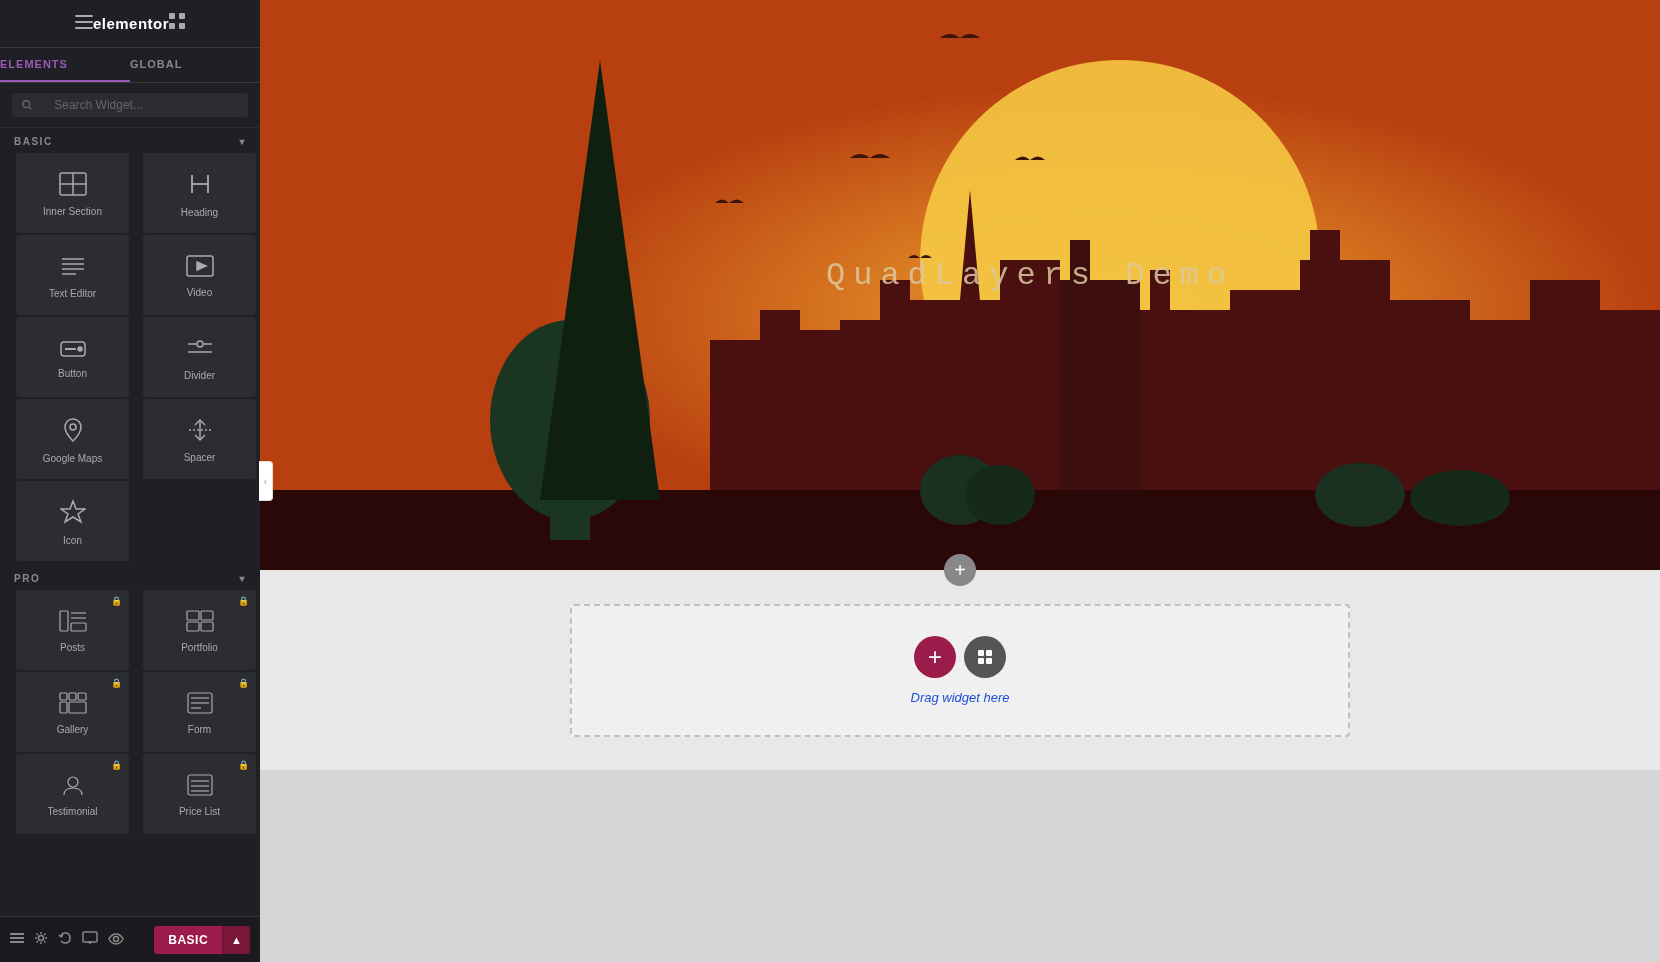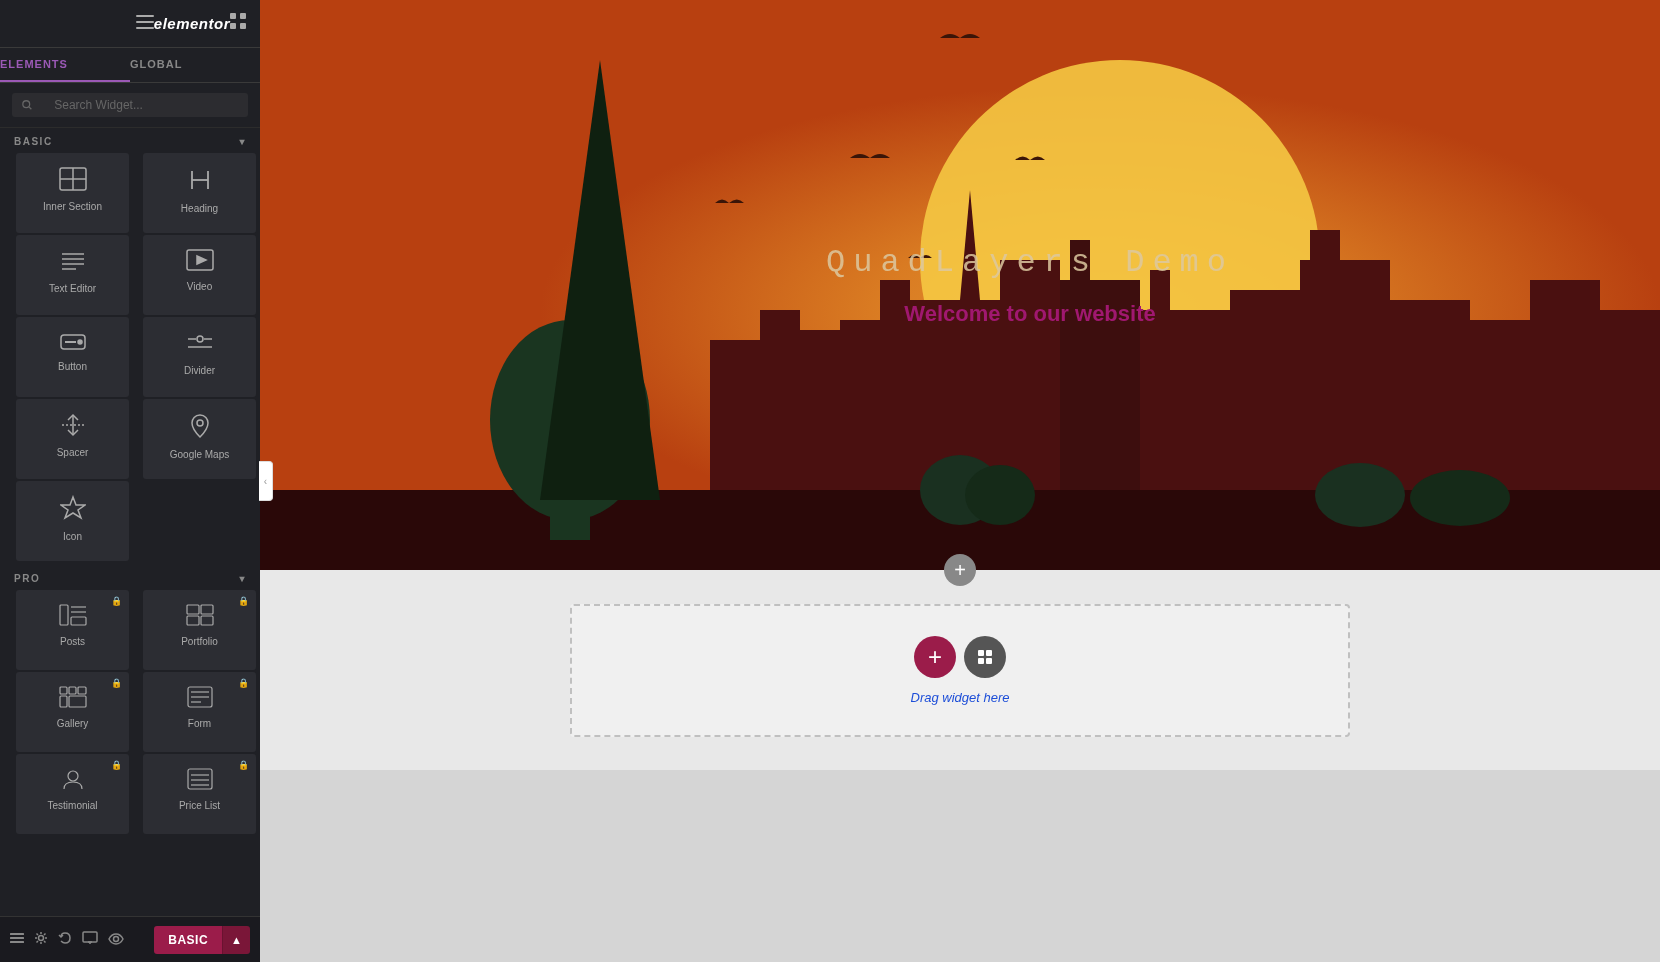--- a/index.html
+++ b/index.html
@@ -14,26 +14,25 @@
       display: flex;
       flex-direction: column;
       color: #ccc;
       position: relative;
       z-index: 10;
     }
 
     #sidebar-header {
       display: flex;
       align-items: center;
-      justify-content: flex-end;
+      justify-content: center;
       padding: 0 14px;
       height: 48px;
       background: #1f2025;
       border-bottom: 1px solid #3a3a3a;
-      font-style: italic;
     }
 
     .header-hamburger {
       color: #aaa;
       font-size: 18px;
       cursor: pointer;
     }
 
     .header-logo {
       color: #fff;
@@ -119,21 +118,21 @@
       display: grid;
       grid-template-columns: 1fr 1fr;
       gap: 2px;
       padding: 0 4px 4px;
     }
 
     .widget-item {
       display: flex;
       flex-direction: column;
       align-items: center;
-      justify-content: flex-start;
+      justify-content: center;
       padding: 14px 8px 10px;
       background: #2c2d33;
       border-radius: 3px;
       cursor: grab;
       position: relative;
       min-height: 80px;
       margin-left: 12px;
     }
 
     .widget-icon {
@@ -481,38 +480,38 @@
             <circle cx="14" cy="8" r="3"></circle>
             <line x1="18" y1="8" x2="26" y2="8"></line>
             <line x1="2" y1="16" x2="26" y2="16"></line>
           </svg>
         </span>
         <span class="widget-label">Divider</span>
       </div>
 
       <div class="widget-item">
         <span class="widget-icon">
+          <svg width="24" height="26" viewBox="0 0 24 26" fill="none" stroke="#aaa" stroke-width="1.5">
+            <path d="M12 2 C7,2 4,6 4,10 C4,16 12,24 12,24 C12,24 20,16 20,10 C20,6 17,2 12,2Z"></path>
+            <circle cx="12" cy="10" r="3"></circle>
+          </svg>
+        </span>
+        <span class="widget-label">Google Maps</span>
+      </div>
+
+      <div class="widget-item">
+        <span class="widget-icon">
           <svg width="26" height="24" viewBox="0 0 26 24" fill="none" stroke="#aaa" stroke-width="1.5">
             <line x1="13" y1="2" x2="13" y2="22"></line>
             <polyline points="8,7 13,2 18,7"></polyline>
             <polyline points="8,17 13,22 18,17"></polyline>
             <line x1="2" y1="12" x2="24" y2="12" stroke-dasharray="2,2"></line>
           </svg>
         </span>
         <span class="widget-label">Spacer</span>
-      </div>
-
-      <div class="widget-item">
-        <span class="widget-icon">
-          <svg width="24" height="26" viewBox="0 0 24 26" fill="none" stroke="#aaa" stroke-width="1.5">
-            <path d="M12 2 C7,2 4,6 4,10 C4,16 12,24 12,24 C12,24 20,16 20,10 C20,6 17,2 12,2Z"></path>
-            <circle cx="12" cy="10" r="3"></circle>
-          </svg>
-        </span>
-        <span class="widget-label">Google Maps</span>
       </div>
 
       <div class="widget-item">
         <span class="widget-icon">
           <svg width="26" height="26" viewBox="0 0 26 26" fill="none" stroke="#aaa" stroke-width="1.5">
             <polygon points="13,2 16,10 25,10 18,15 21,23 13,18 5,23 8,15 1,10 10,10" fill="none"></polygon>
           </svg>
         </span>
         <span class="widget-label">Icon</span>
       </div>
@@ -716,21 +715,20 @@
 
       <path d="M455,203 Q462,196 469,203 Q477,196 484,203" fill="#3a1508"></path>
 
       <path d="M648,258 Q654,252 660,258 Q666,252 672,258" fill="#3a1508"></path>
 
       <rect width="1400" height="570" fill="url(#noisePattern)" opacity="0.15"></rect>
     </svg>
 
     <div id="hero-content">
       <div class="hero-title">QuadLayers Demo</div>
-      <div class="hero-subtitle">Welcome to our website</div>
     </div>
   </div>
 
   <div id="empty-section">
     <button id="add-section-btn">+</button>
 
     <div id="drag-widget-area">
       <div class="drag-buttons">
         <button class="drag-plus-btn">+</button>
         <button class="drag-square-btn">

